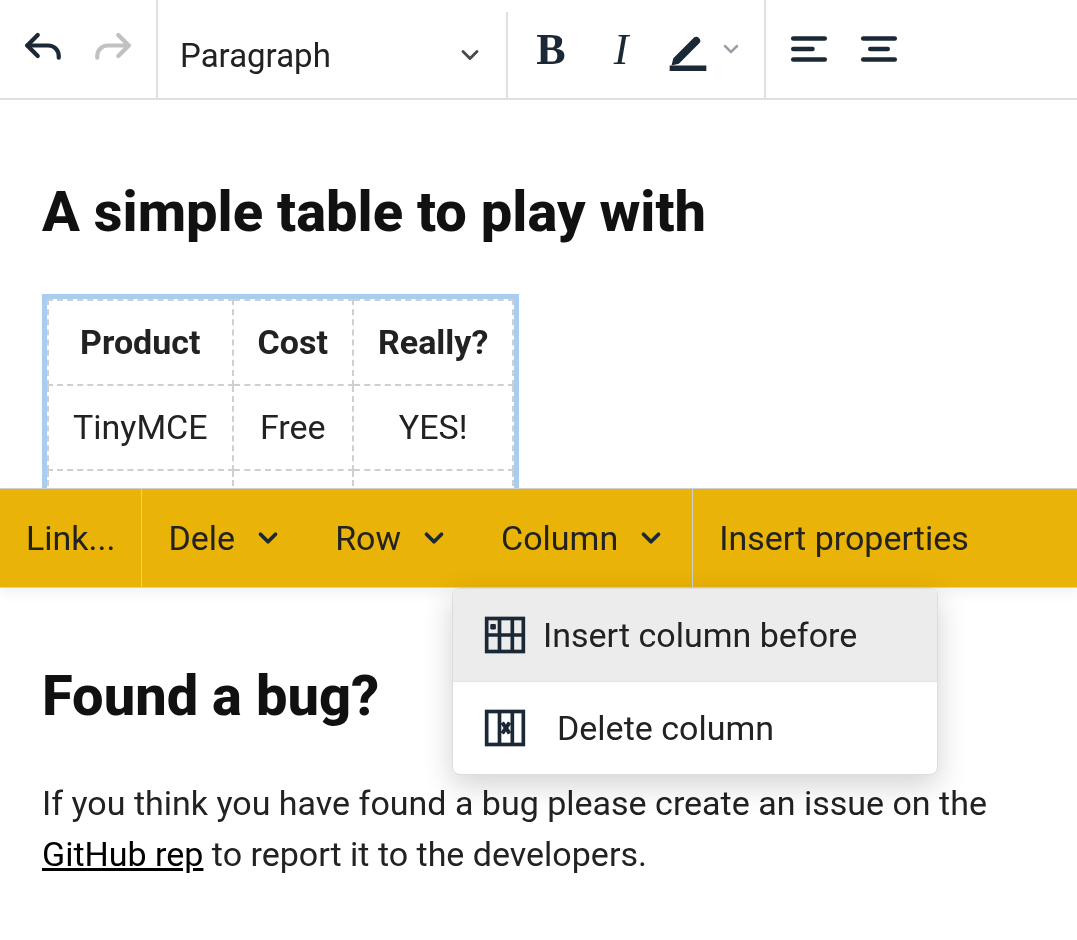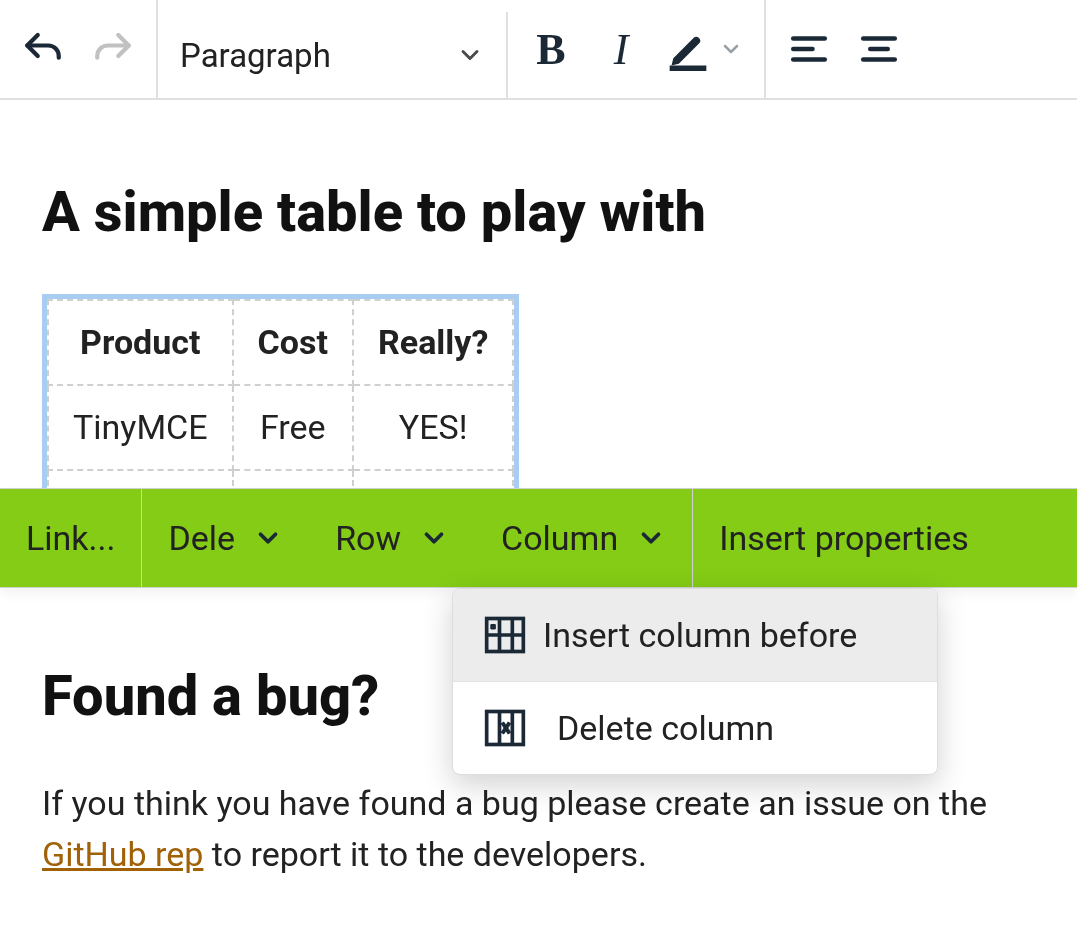--- a/index.html
+++ b/index.html
@@ -82,29 +82,29 @@
   .ed-table table { border-collapse: collapse; }
   .ed-table th, .ed-table td {
     border: 2px dashed #cfcfcf;
     padding: 16px 24px;
     text-align: center;
     font-size: 34px;
   }
   .ed-table th { font-weight: 700; }
   .ed-table tr.extra-row td { height: 24px; padding: 0; }
 
-  .link { color: #a16207; text-decoration: underline; }
+  .link { color: #000000; text-decoration: underline; }
 
   
   .context-toolbar {
     position: absolute;
     left: 0;
     top: 488px;
     width: 1077px;
-    background: #84cc16;
+    background: #eab308;
     border-top: 1px solid #d0d0d0;
     border-bottom: 1px solid #d0d0d0;
     box-shadow: 0 6px 12px rgba(0,0,0,0.05);
     display: flex;
     align-items: stretch;
     height: 100px;
     color: #222;
     z-index: 10;
   }
   .ctx-item {

